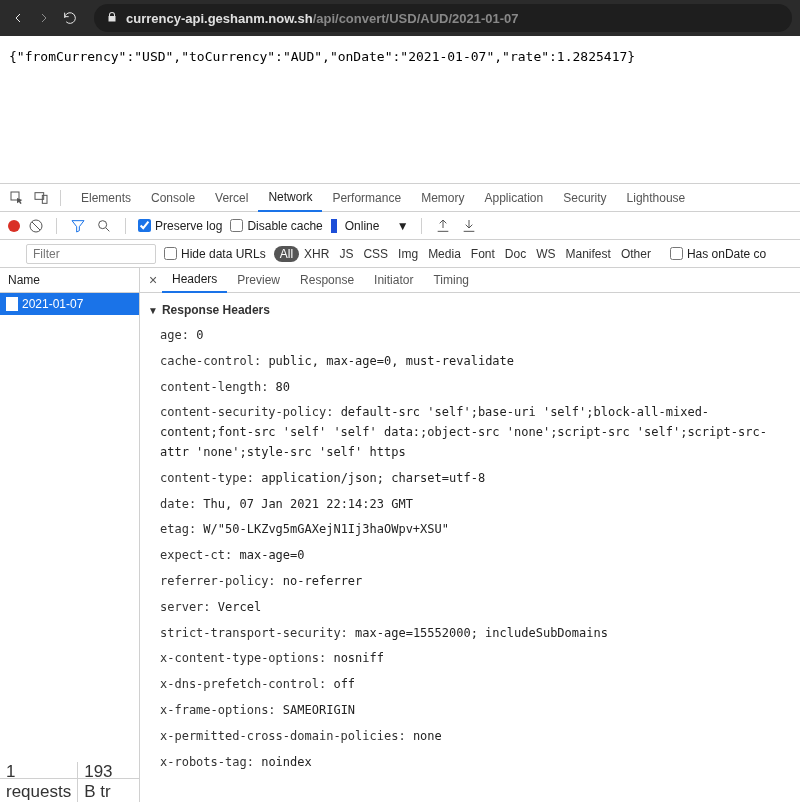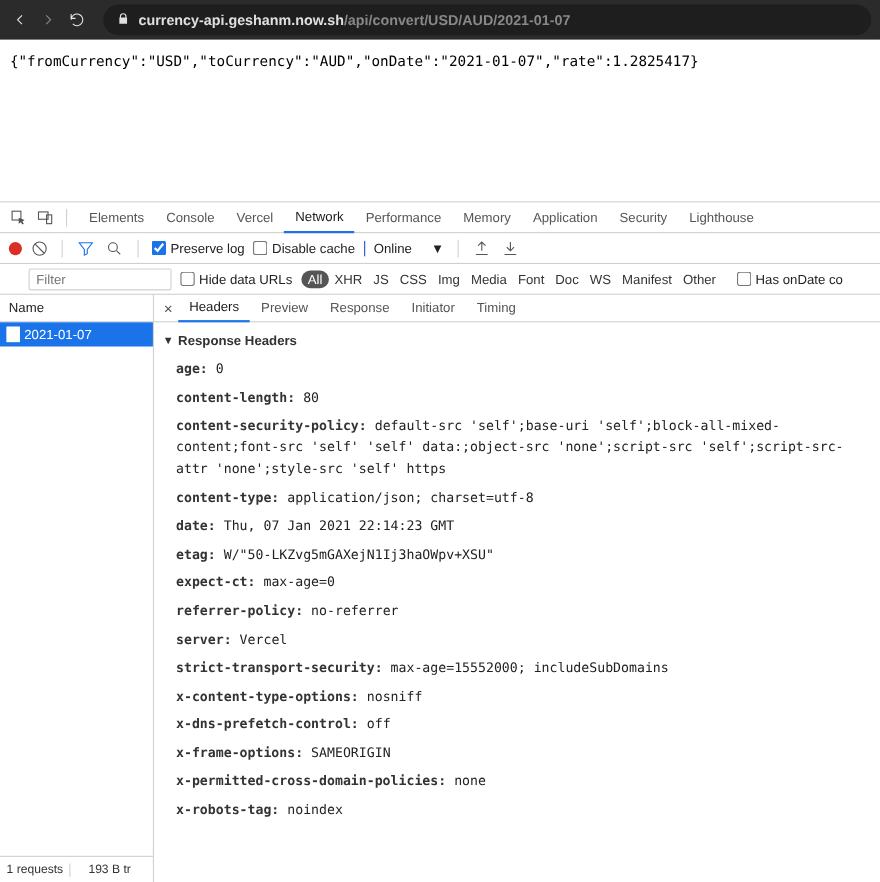--- a/index.html
+++ b/index.html
@@ -73,21 +73,21 @@
   display:flex;
   align-items:center;
   padding:0 8px;
   gap:8px;
 }
 .rec-dot { width:12px; height:12px; border-radius:50%; background:#d93025; }
 .clear-btn { width:16px; height:16px; color:#555;}
 .funnel-btn { color:#1a73e8; }
 .chk { display:flex; align-items:center; gap:4px; font-size:12px; color:#222;}
 .chk input { accent-color:#1a73e8; }
-.throttle { display:flex; align-items:center; gap:4px; font-size:12px; color:#222; border-left:1px solid #1d4ed8; padding-left:8px; margin-left:0;}
+.throttle { display:flex; align-items:center; gap:4px; font-size:12px; color:#222; border-left:6px solid #1d4ed8; padding-left:8px; margin-left:0;}
 .dt-filter-row {
   height:28px;
   border-bottom:1px solid #d0d0d0;
   display:flex;
   align-items:center;
   gap:8px;
   padding:0 26px;
 }
 .filter-input {
   width:130px; height:20px; border:1px solid #d0d0d0; border-radius:2px; padding:0 6px; font-size:12px; color:#666;
@@ -101,32 +101,32 @@
   width:140px;
   border-right:1px solid #d0d0d0;
   display:flex;
   flex-direction:column;
 }
 .req-header { height:25px; border-bottom:1px solid #d0d0d0; display:flex; align-items:center; padding:0 8px; font-size:12px; color:#222;}
 .req-row { height:22px; display:flex; align-items:center; padding:4px 6px; gap:4px; font-size:12px; }
 .req-row.sel { background:#1a73e8; color:#fff;}
 .file-icon { width:12px; height:14px; background:#fff; border:1px solid #fff; position:relative; }
 .req-row.sel .file-icon { background:#fff; border-color:#fff;}
-.req-footer { margin-top:auto; border-top:1px solid #d0d0d0; height:24px; display:flex; align-items:center; padding:0 6px; gap:16px; font-size:11px; color:#333;}
+.req-footer { margin-top:auto; border-top:1px solid #d0d0d0; height:24px; display:flex; align-items:flex-end; padding:0 6px; gap:6px; font-size:17px; color:#333;}
 .req-footer span { border-right:1px solid #d0d0d0; padding-right:6px;}
 .detail-pane { flex:1; display:flex; flex-direction:column; min-height:0;}
 .detail-tabs { height:25px; border-bottom:1px solid #d0d0d0; display:flex; align-items:center; padding:0 4px; gap:0;}
 .close-x { width:18px; display:flex; align-items:center; justify-content:center; color:#555; font-size:14px; cursor:pointer;}
 .dtab { padding:0 10px; height:25px; display:flex; align-items:center; font-size:12px; color:#555; cursor:pointer;}
 .dtab.active { color:#1a1a1a; border-bottom:2px solid #1a73e8;}
 .detail-body { flex:1; overflow:auto; padding:6px 10px 10px 0;}
 .section-title { display:flex; align-items:center; gap:4px; font-size:12px; font-weight:700; color:#333; padding:4px 0 6px 8px;}
 .section-title .tri { font-size:10px; color:#333;}
 .header-row { padding:3px 0 3px 20px; font-family: ui-monospace, Menlo, Monaco, Consolas, monospace; font-size:12px; color:#222; line-height:1.65; }
-.header-name { font-weight:700; color:#333;}
+.header-name { font-weight:400; color:#333;}
 .header-val { color:#222; }
 .svg-ico { width:16px; height:16px; fill:none; stroke:currentColor; stroke-width:1.5;}
 </style>
 </head>
 <body>
 
 <div class="browser-chrome">
   <div class="nav-btn active">
     <svg class="svg-ico" viewBox="0 0 24 24">
         <path d="M15 6l-6 6 6 6"></path>
@@ -277,20 +277,21 @@
           <span class="dtab">Initiator</span>
           <span class="dtab">Timing</span>
         </div>
       <div class="detail-body">
         <div class="section-title">
           <span class="tri">▼</span>
           <span>Response Headers</span>
         </div>
         <div id="headers-list">
             <div class="header-row"><span class="header-name">age:</span> <span class="header-val">0</span></div>
+            <div class="header-row"><span class="header-name">cache-control:</span> <span class="header-val">public, max-age=0, must-revalidate</span></div>
             <div class="header-row"><span class="header-name">content-length:</span> <span class="header-val">80</span></div>
             <div class="header-row"><span class="header-name">content-security-policy:</span> <span class="header-val">default-src 'self';base-uri 'self';block-all-mixed-content;font-src 'self' 'self' data:;object-src 'none';script-src 'self';script-src-attr 'none';style-src 'self' https</span></div>
             <div class="header-row"><span class="header-name">content-type:</span> <span class="header-val">application/json; charset=utf-8</span></div>
             <div class="header-row"><span class="header-name">date:</span> <span class="header-val">Thu, 07 Jan 2021 22:14:23 GMT</span></div>
             <div class="header-row"><span class="header-name">etag:</span> <span class="header-val">W/"50-LKZvg5mGAXejN1Ij3haOWpv+XSU"</span></div>
             <div class="header-row"><span class="header-name">expect-ct:</span> <span class="header-val">max-age=0</span></div>
             <div class="header-row"><span class="header-name">referrer-policy:</span> <span class="header-val">no-referrer</span></div>
             <div class="header-row"><span class="header-name">server:</span> <span class="header-val">Vercel</span></div>
             <div class="header-row"><span class="header-name">strict-transport-security:</span> <span class="header-val">max-age=15552000; includeSubDomains</span></div>
             <div class="header-row"><span class="header-name">x-content-type-options:</span> <span class="header-val">nosniff</span></div>

